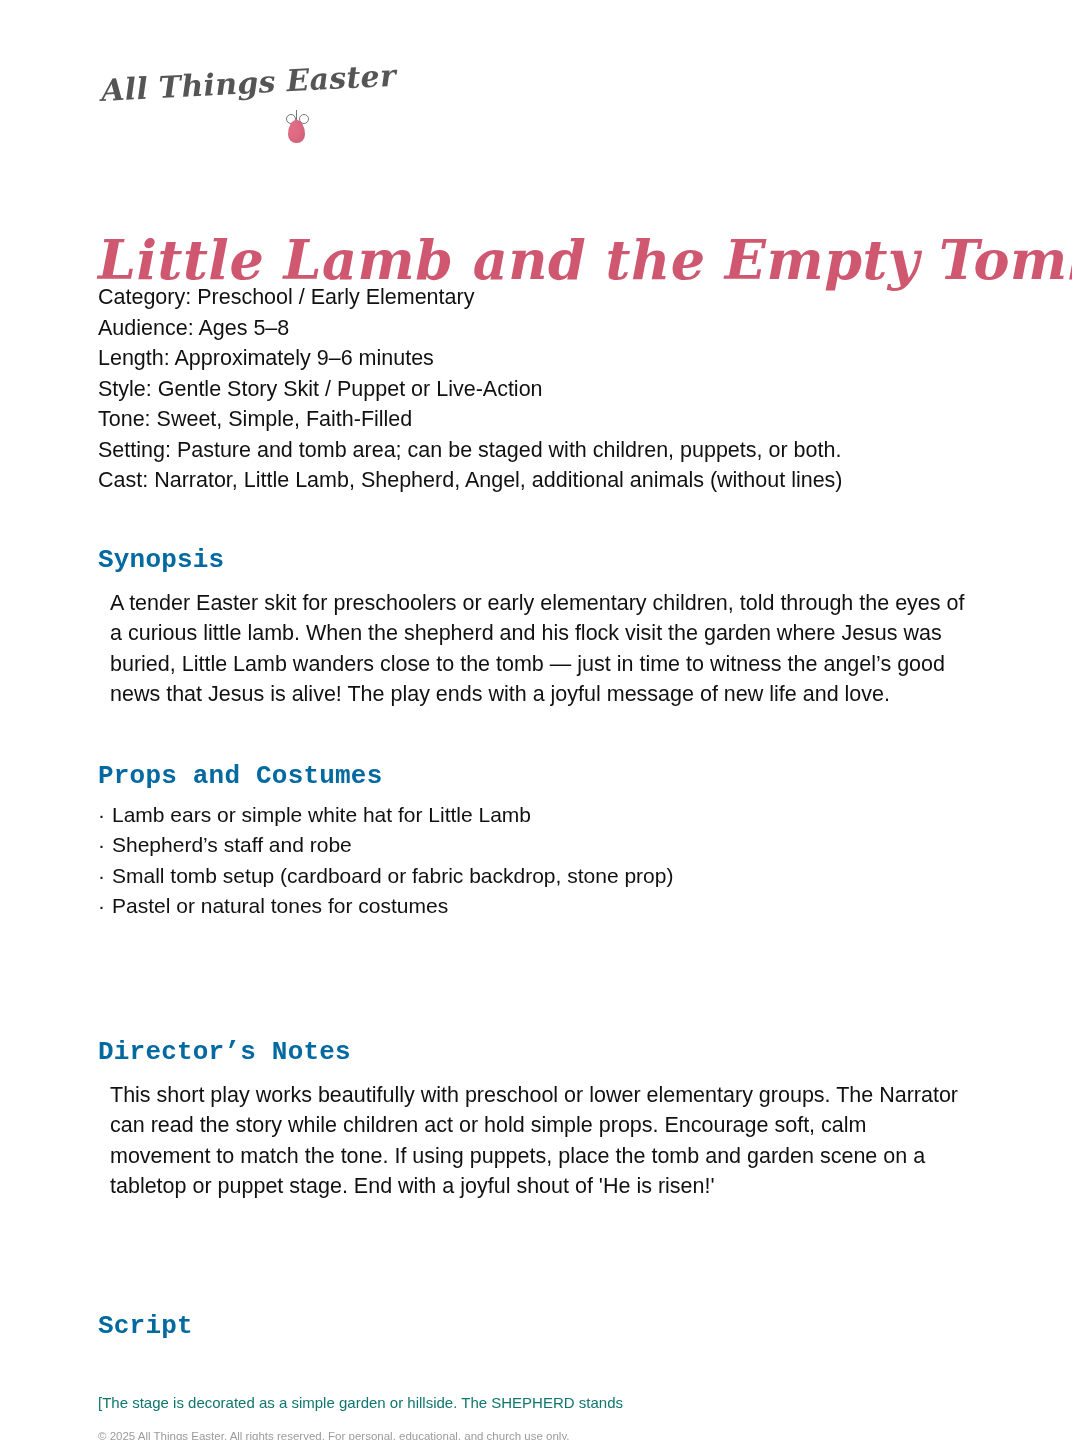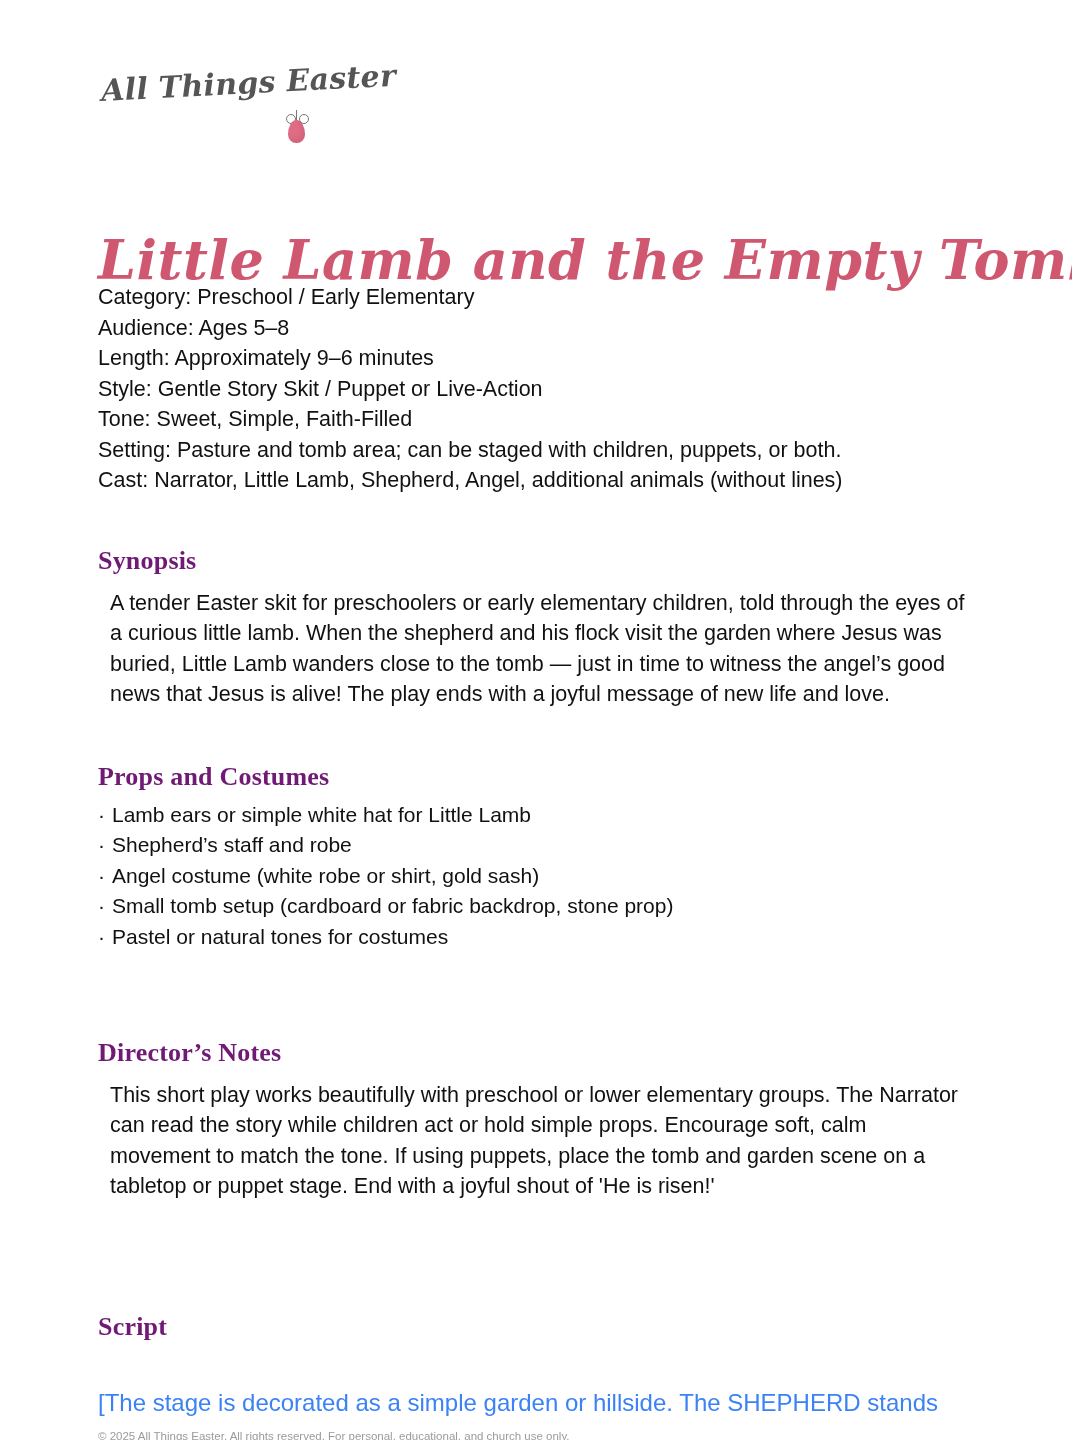--- a/index.html
+++ b/index.html
@@ -108,25 +108,25 @@
     white-space: nowrap;
   }
 
   
   .section {
     position: absolute;
     left: 98px;
     width: 880px;
   }
   .section-heading {
-    font-family: Liberation Serif, serif;
+    font-family: Liberation Mono, monospace;
     font-weight: 700;
     font-size: 26px;
     line-height: 1.15;
-    color: #701a75;
+    color: #0369a1;
     margin: 0 0 8px 0;
     letter-spacing: 0.2px;
   }
   .body-para {
     font-size: 21.5px;
     line-height: 30.5px;
     color: #111111;
     margin: 12px;
   }
   .bullet-list {
@@ -145,23 +145,23 @@
     width: 14px;
     color: #111111;
   }
 
   #synopsis-section { top: 546px; }
   #props-section    { top: 762px; }
   #notes-section    { top: 1038px; }
   #script-section   { top: 1312px; }
 
   .script-para {
-    font-size: 24px;
-    line-height: 30.5px;
-    color: #3b82f6;
+    font-size: 15px;
+    line-height: 30.5px;
+    color: #0f766e;
     margin: 46px 0 0 0;
     white-space: nowrap;
   }
 
   
   .footer {
     position: absolute;
     left: 98px;
     top: 1429px;
     width: 880px;
@@ -200,21 +200,20 @@
   <section class="section" id="synopsis-section">
     <h2 class="section-heading">Synopsis</h2>
     <p class="body-para">A tender Easter skit for preschoolers or early elementary children, told through the eyes of a curious little lamb. When the shepherd and his flock visit the garden where Jesus was buried, Little Lamb wanders close to the tomb — just in time to witness the angel’s good news that Jesus is alive! The play ends with a joyful message of new life and love.</p>
   </section>
 
   <section class="section" id="props-section">
     <h2 class="section-heading">Props and Costumes</h2>
     <ul class="bullet-list">
       <li><span class="dot">·</span><span>Lamb ears or simple white hat for Little Lamb</span></li>
       <li><span class="dot">·</span><span>Shepherd’s staff and robe</span></li>
-      <li><span class="dot">·</span><span>Angel costume (white robe or shirt, gold sash)</span></li>
       <li><span class="dot">·</span><span>Small tomb setup (cardboard or fabric backdrop, stone prop)</span></li>
       <li><span class="dot">·</span><span>Pastel or natural tones for costumes</span></li>
     </ul>
   </section>
 
   <section class="section" id="notes-section">
     <h2 class="section-heading">Director’s Notes</h2>
     <p class="body-para">This short play works beautifully with preschool or lower elementary groups. The Narrator can read the story while children act or hold simple props. Encourage soft, calm movement to match the tone. If using puppets, place the tomb and garden scene on a tabletop or puppet stage. End with a joyful shout of 'He is risen!'</p>
   </section>
 

